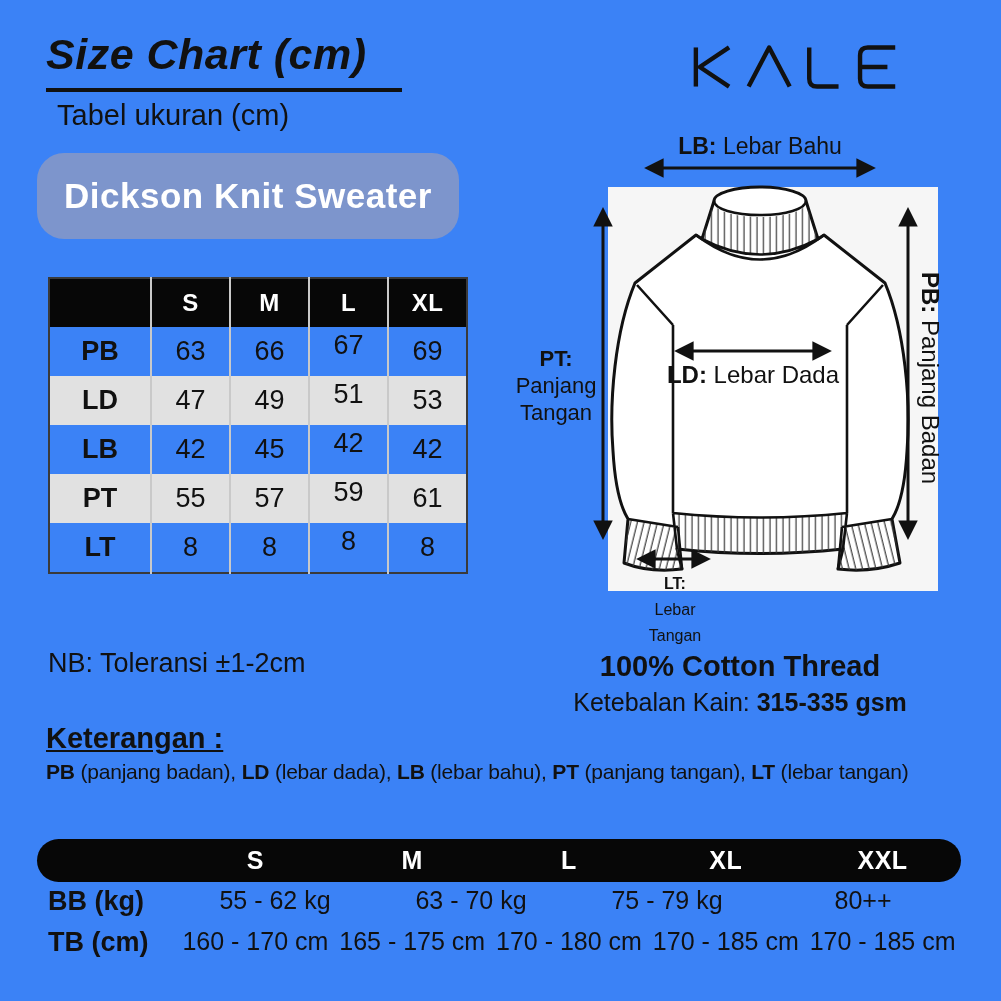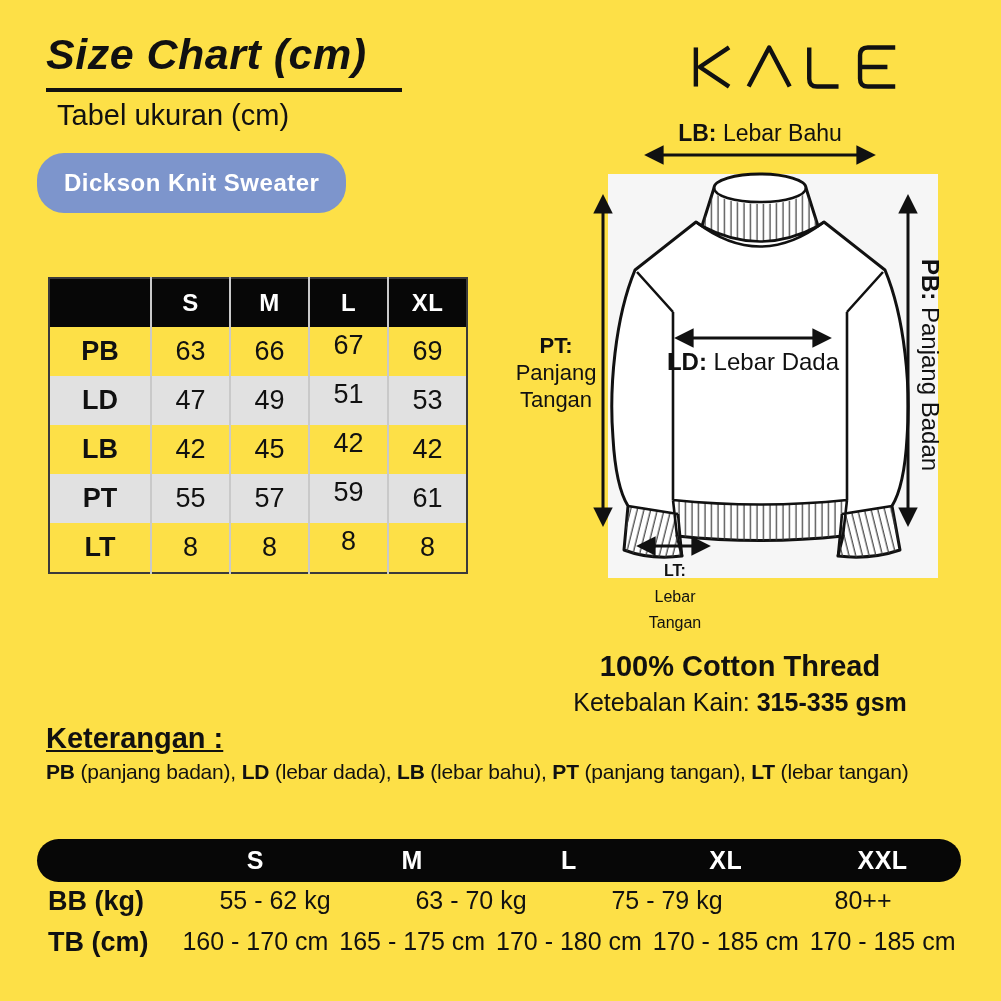--- a/index.html
+++ b/index.html
@@ -1,46 +1,46 @@
 <!DOCTYPE html>
 <html style="--badge-bg: #7d95cc; --head-bg: #070707; --alt-bg: #e1e1e1; --ink: #111111;"><head>
 <meta charset="utf-8">
 <style>
   html,body{margin:0;padding:0;background:#fff;}
-  .page{position:relative;width:1001px;height:1001px;background:#fde047;overflow:hidden;
+  .page{position:relative;width:1001px;height:1001px;background:#3b82f6;overflow:hidden;
         font-family:"Liberation Sans","DejaVu Sans",sans-serif;color:var(--ink,#111);}
   .abs{position:absolute;}
 
   
   #page-title{left:46px;top:30px;font-size:43px;font-weight:800;font-style:italic;letter-spacing:.5px;}
   #title-underline{left:46px;top:88px;width:356px;height:4px;background:#111;}
   #page-subtitle{left:57px;top:99px;font-size:29px;}
   #product-badge{left:37px;top:153px;background:var(--badge-bg,#7d95cc);color:#fff;
-    font-size:24px;font-weight:bold;padding:16px 27px;border-radius:27px;letter-spacing:.5px;}
+    font-size:35px;font-weight:bold;padding:23px 27px;border-radius:27px;letter-spacing:.5px;}
 
   
   #brand-logo{left:690px;top:40px;width:215px;height:54px;}
 
   
   #size-table-wrap{left:48px;top:277px;}
   table{border-collapse:collapse;}
   #size-table{border:2px solid #3a3a3a;}
   #size-table th,#size-table td{border-left:2px solid #c9c9c9;text-align:center;padding:0;}
   #size-table th:first-child{border-left:none;}
   #size-table thead th{background:var(--head-bg,#070707);color:#fff;height:48px;
     font-size:24px;font-weight:bold;letter-spacing:.5px;}
   #size-table thead th.corner{width:100px;}
   #size-table thead th.szcol{width:77px;}
   #size-table tbody th{font-size:27px;font-weight:bold;height:49px;}
   #size-table tbody td{font-size:27px;}
   #size-table tbody tr.alt{background:var(--alt-bg,#e1e1e1);}
   #size-table td.raise span{position:relative;top:-6px;display:inline-block;}
 
   
-  #diagram{left:520px;top:108px;width:481px;height:550px;}
+  #diagram{left:520px;top:121px;width:481px;height:550px;}
   #diagram svg{position:absolute;left:0;top:0;}
   .dlabel{position:absolute;font-size:23px;line-height:27px;text-align:center;}
   .dlabel b{font-weight:bold;}
   #lb-label{left:90px;top:12px;width:300px;}
   #pt-label{left:-6px;top:224px;width:84px;font-size:22px;}
   #pb-label{left:424px;top:92px;width:330px;height:26px;transform:rotate(90deg);
             transform-origin:left top;font-size:24px;}
   #ld-label{left:113px;top:240px;width:240px;font-size:24px;}
   #lt-label{left:95px;top:450px;width:120px;font-size:16px;line-height:26px;}
 
@@ -188,20 +188,21 @@
       </g>
     </svg>
 
     <div class="dlabel" id="lb-label"><b>LB:</b><span> Lebar Bahu</span></div>
     <div class="dlabel" id="pt-label"><b>PT:</b><br><span>Panjang</span><br><span>Tangan</span></div>
     <div class="dlabel" id="pb-label"><b>PB:</b><span> Panjang Badan</span></div>
     <div class="dlabel" id="ld-label"><b>LD:</b><span> Lebar Dada</span></div>
     <div class="dlabel" id="lt-label"><b>LT:</b><br><span>Lebar</span><br><span>Tangan</span></div>
   </div>
 
+  <div class="abs" id="nb-note">NB: Toleransi ±1-2cm</div>
   <div class="abs" id="material-name">100% Cotton Thread</div>
   <div class="abs" id="fabric-line"><span>Ketebalan Kain: </span><b>315-335 gsm</b></div>
 
   <div class="abs" id="legend-title">Keterangan :</div>
   <div class="abs" id="legend-line"><b>PB</b> (panjang badan), <b>LD</b> (lebar dada), <b>LB</b> (lebar bahu), <b>PT</b> (panjang tangan), <b>LT</b> (lebar tangan)</div>
 
   <div class="abs" id="body-header-bar">
     <div class="blabel"></div>
   <div class="bcol">S</div>
       <div class="bcol">M</div>

